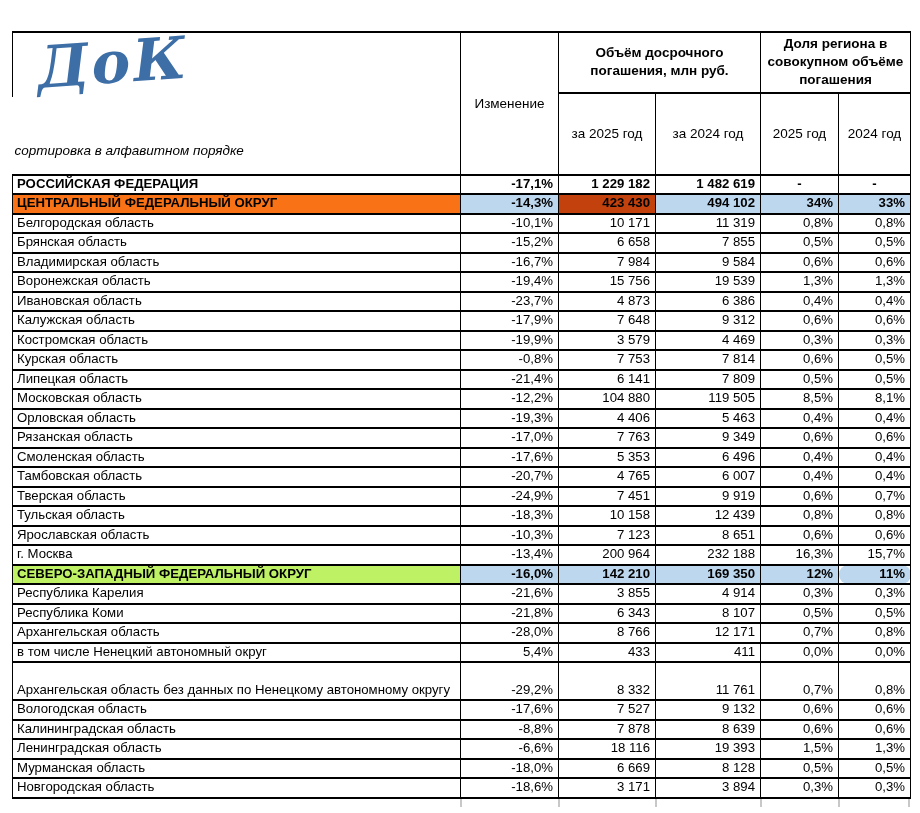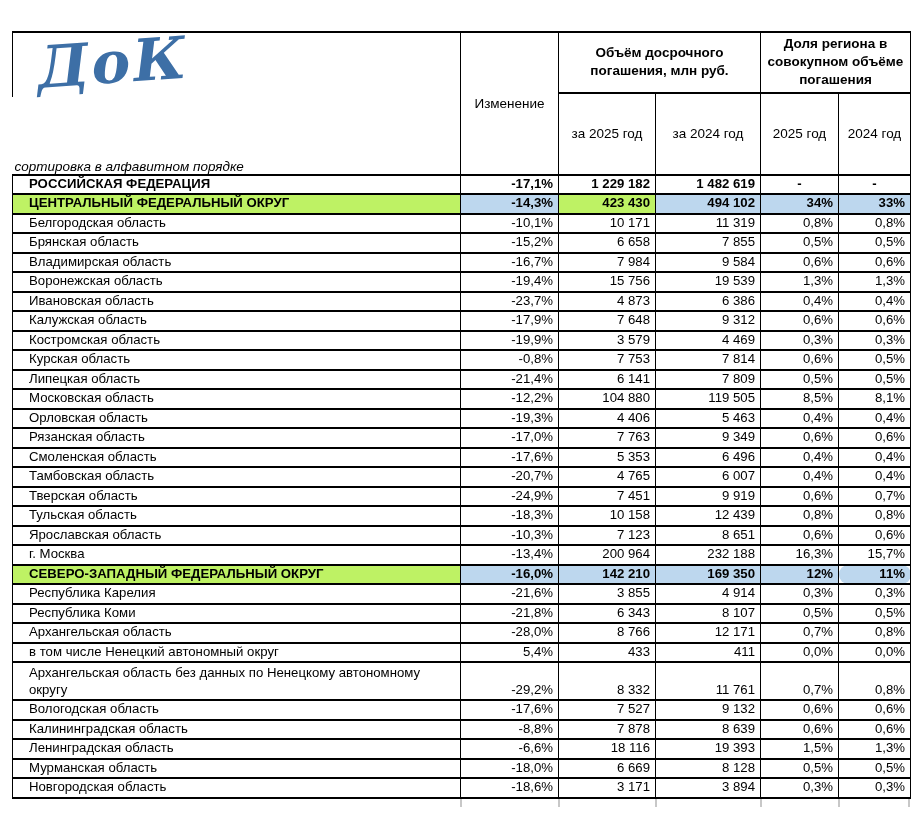--- a/index.html
+++ b/index.html
@@ -26,33 +26,33 @@
     border-left:none; border-top:2px solid #000;
     position:relative; height:64px; vertical-align:bottom;
   }
   .logo-script {
     position:absolute; left:22px; top:6px;
     font-family:"DejaVu Serif", serif; font-style:italic; font-weight:bold;
     font-size:58px; line-height:1; letter-spacing:3px;
     transform:rotate(-4deg); transform-origin:left top;
   }
   .sort-note {
-    position:absolute; left:2px; bottom:0px;
+    position:absolute; left:2px; bottom:16px;
     font-style:italic; font-weight:normal; font-size:13.5px; white-space:nowrap;
   }
   th.change-h { font-weight:normal; }
   th.group-h { font-weight:bold; padding:2px 6px; line-height:1.35; }
   th.sub-h { font-weight:normal; height:82px; }
 
   
   tbody td {
     font-size:13.2px; height:17.5px; vertical-align:bottom;
     padding-bottom:1px; line-height:1.25;
   }
-  td.c-name { text-align:left; padding-left:16px; padding-right:6px; }
+  td.c-name { text-align:left; padding-left:4px; padding-right:6px; }
   td.c-num  { text-align:right; padding-right:5px; white-space:nowrap; }
   td.c-dash { text-align:center; }
   tr.country td { font-weight:bold; }
   tr.district td { font-weight:bold; }
   tr.tall td { height:38px;margin-left:48px; }
 
   
   .left-border-seg { position:absolute; left:0; top:0; width:2px; height:66px; background:#000; }
 
   
@@ -97,23 +97,23 @@
       <tbody>
           <tr class="country">
             <td class="c-name">РОССИЙСКАЯ ФЕДЕРАЦИЯ</td>
             <td class="c-num">-17,1%</td>
             <td class="c-num">1 229 182</td>
             <td class="c-num">1 482 619</td>
             <td class="c-dash">-</td>
             <td class="c-dash">-</td>
           </tr>
           <tr class="district">
-            <td class="c-name" style="background: #bef264;">ЦЕНТРАЛЬНЫЙ ФЕДЕРАЛЬНЫЙ ОКРУГ</td>
+            <td class="c-name" style="background: #f97316;">ЦЕНТРАЛЬНЫЙ ФЕДЕРАЛЬНЫЙ ОКРУГ</td>
             <td class="c-num" style="background: rgb(189, 215, 238);">-14,3%</td>
-            <td class="c-num" style="background: #bef264; margin-left: 15px;">423 430</td>
+            <td class="c-num" style="background: #c2410c; margin-left: 15px;">423 430</td>
             <td class="c-num" style="background: rgb(189, 215, 238);">494 102</td>
             <td class="c-num" style="background: rgb(189, 215, 238);">34%</td>
             <td class="c-num" style="background: rgb(189, 215, 238);">33%</td>
           </tr>
           <tr>
             <td class="c-name">Белгородская область</td>
             <td class="c-num">-10,1%</td>
             <td class="c-num">10 171</td>
             <td class="c-num">11 319</td>
             <td class="c-num">0,8%</td>

